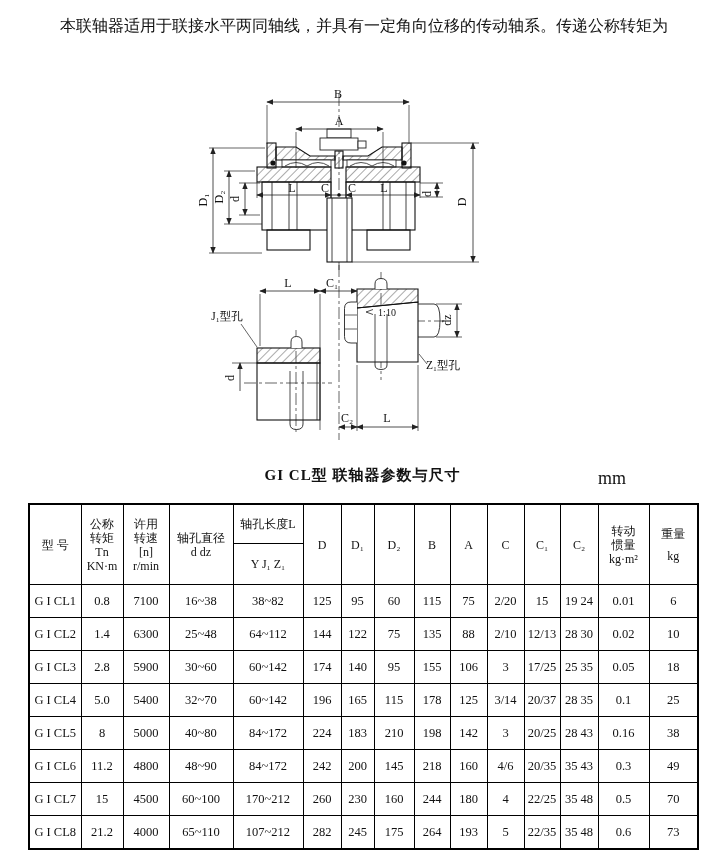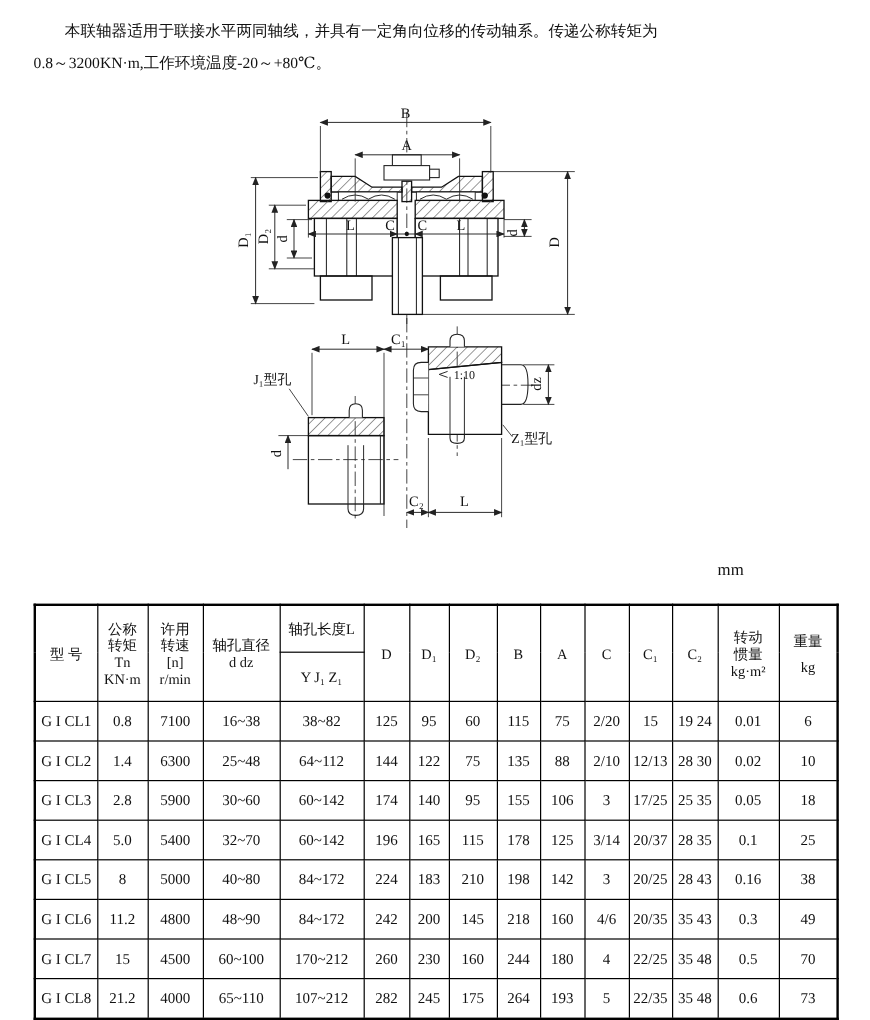--- a/index.html
+++ b/index.html
@@ -1,43 +1,42 @@
 <!DOCTYPE html>
 <html><head>
 <meta charset="utf-8">
 <style>
   html,body{margin:0;padding:0;background:#fff;}
   .page{position:relative;width:725px;height:850px;background:#fff;overflow:hidden;
         font-family:"Liberation Serif","DejaVu Serif",serif;color:#111;}
-  .intro{position:absolute;left:28px;top:12px;width:668px;font-size:13px;line-height:27px;}
+  .intro{position:absolute;left:28px;top:12px;width:668px;font-size:16px;line-height:27px;}
   .intro .l1{text-indent:2em;}
   .diagram{position:absolute;left:30px;top:88px;}
   .tbl-title{position:absolute;left:0;top:466px;width:725px;text-align:center;
              font-size:15px;font-weight:bold;letter-spacing:1px;}
-  .tbl-unit{position:absolute;left:598px;top:468px;font-size:14px;font-weight:normal;}
+  .tbl-unit{position:absolute;left:598px;top:468px;font-size:18px;font-weight:normal;}
   table.params{position:absolute;left:28px;top:503px;border-collapse:collapse;
                table-layout:fixed;width:669px;border:2px solid #000;}
   table.params th,table.params td{border:1px solid #000;text-align:center;vertical-align:middle;
                padding:0;font-weight:normal;font-size:12px;line-height:14px;overflow:hidden;}
   table.params thead tr:first-child th{height:38px;}
   table.params thead tr:last-child th{height:40px;font-family:Liberation Serif, serif;}
   table.params tbody td{height:32px;font-size:12.5px;}
   .hl{display:block;}
   svg text{font-size:12px;fill:#111;font-family:"Liberation Serif","DejaVu Serif",serif;}
   svg .zh{font-size:11.5px;}
   svg .sm{font-size:10px;}
 </style>
 </head>
 <body>
 
 <div class="page">
 
   <div class="intro">
     <div class="l1">本联轴器适用于联接水平两同轴线，并具有一定角向位移的传动轴系。传递公称转矩为</div>
-    <div class="l2">0.8～3200KN·m,工作环境温度-20～+80℃。</div>
   </div>
 
   <svg class="diagram" width="665" height="377" viewBox="0 0 665 377">
     <defs>
       <pattern id="hatch" width="6" height="6" patternUnits="userSpaceOnUse" patternTransform="rotate(45)">
         <line x1="0" y1="0" x2="0" y2="6" stroke="#555" stroke-width="1"></line>
       </pattern>
       <marker id="me" viewBox="0 0 10 8" refX="9" refY="4" markerWidth="9" markerHeight="7" orient="auto">
         <path d="M0,0 L10,4 L0,8 Z" fill="#222"></path>
       </marker>
@@ -200,20 +199,21 @@
       <text x="197" y="232" text-anchor="middle" class="zh">J₁型孔</text>
       <text x="204" y="290" text-anchor="middle" transform="rotate(-90 204 290)">d</text>
       <text x="357" y="228" text-anchor="middle" class="sm">1:10</text>
       <text x="421" y="232" text-anchor="middle" transform="rotate(-90 421 232)">dz</text>
       <text x="396" y="281" text-anchor="start" class="zh">Z₁型孔</text>
       <text x="317" y="334" text-anchor="middle">C₂</text>
       <text x="357" y="334" text-anchor="middle">L</text>
     </g>
   </svg>
 
+  <div class="tbl-title">GI CL型  联轴器参数与尺寸</div>
   <div class="tbl-unit">mm</div>
 
   <table class="params">
     <colgroup>
       <col style="width:52px">
         <col style="width:42px">
         <col style="width:46px">
       <col style="width:64px">
         <col style="width:70px">
         <col style="width:38px">

